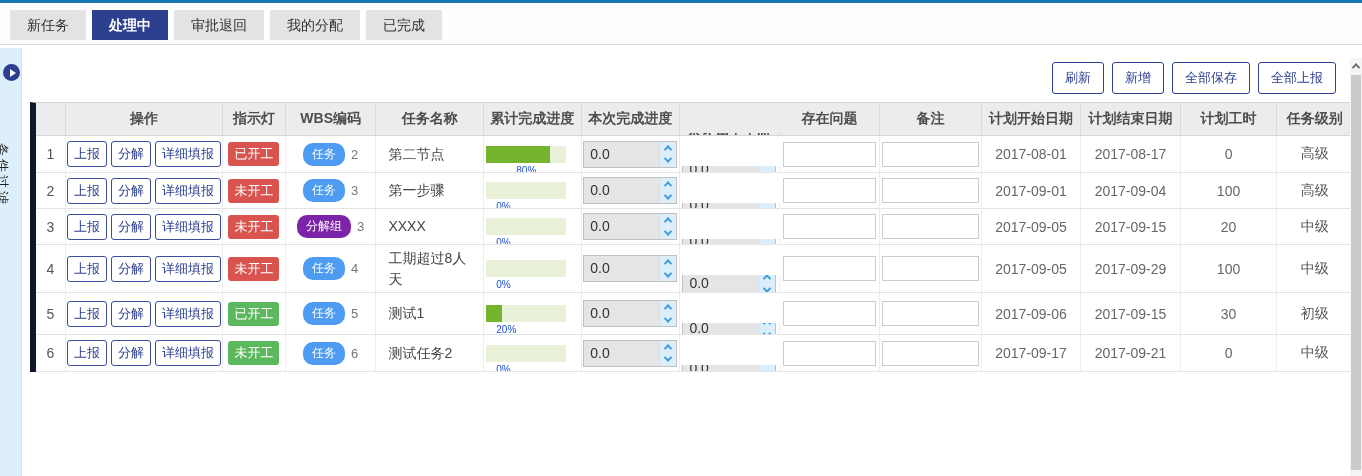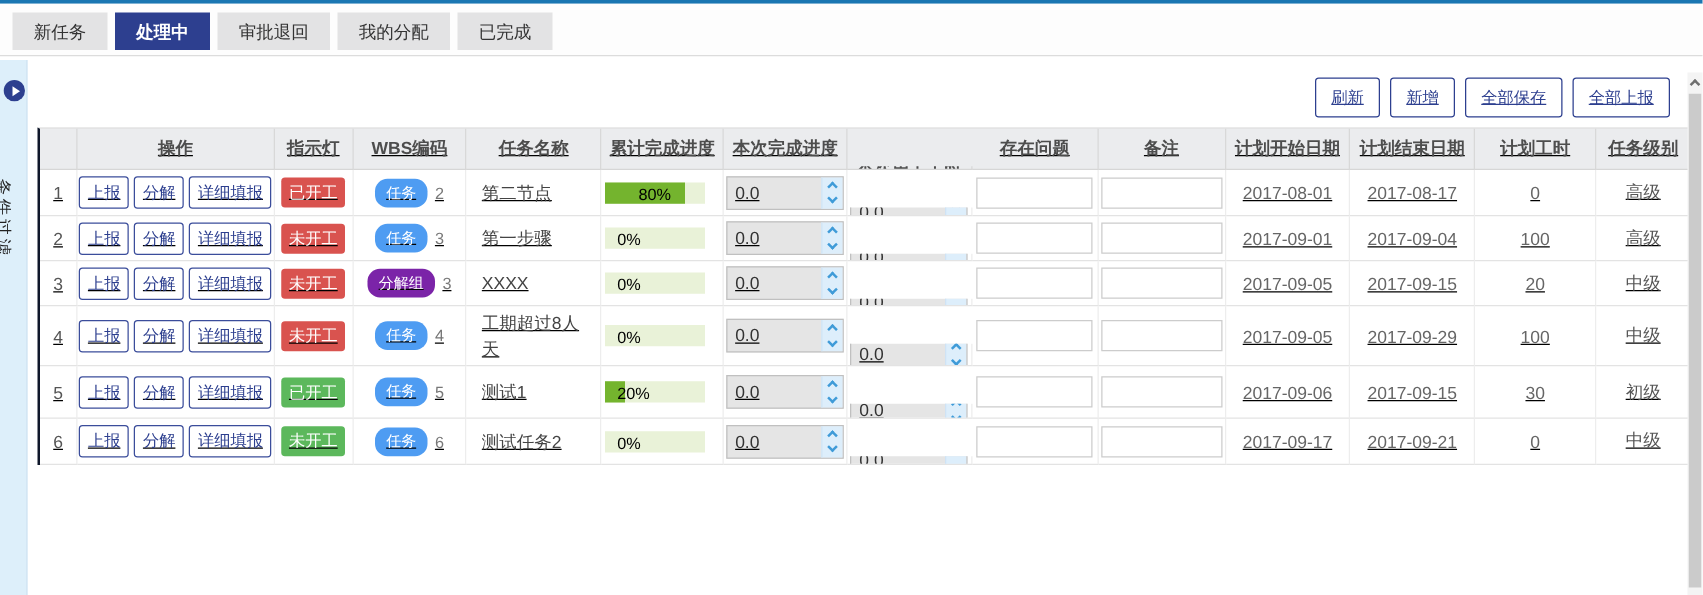--- a/index.html
+++ b/index.html
@@ -13,42 +13,42 @@
 
   
   .content { position:absolute; left:0; top:46px; width:1362px; height:430px; background:#fff; }
   .sidebar { position:absolute; left:0; top:2px; width:22px; height:428px; background:#ddeffa; border-right:1px solid #cfe4f2; }
   .collapse-btn { position:absolute; left:3px; top:16px; width:17px; height:17px; border-radius:50%; background:#2d3f8f; cursor:pointer; }
   .collapse-btn .tri { position:absolute; left:7px; top:4.5px; width:0; height:0; border-left:6px solid #fff; border-top:4px solid transparent; border-bottom:4px solid transparent; }
   .vlabel { position:absolute; left:11px; top:95px; transform:rotate(90deg); transform-origin:left top; white-space:nowrap; font-size:13px; color:#222; letter-spacing:3px; }
 
   
   .toolbar { position:absolute; right:26px; top:16px; display:flex; gap:8px; }
-  .tbtn { background:#fff; border:1px solid #2d3f8f; color:#2d3f8f; font-size:13px; padding:6px 12px; border-radius:3px; cursor:pointer; font-family:inherit;text-decoration:underline; }
+  .tbtn { background:#fff; border:1px solid #2d3f8f; color:#2d3f8f; font-size:13px; padding:6px 12px; border-radius:3px; cursor:pointer; font-family:inherit; }
 
   
-  .grid { position:absolute; left:30px; top:56px; width:1322px; border-left:2px solid #0f172a; border-top:1px solid #d6d6d6;text-decoration:underline; }
+  .grid { position:absolute; left:30px; top:56px; width:1322px; border-left:6px solid #0f172a; border-top:1px solid #d6d6d6; }
   .thead { display:flex; height:33px; background:#ebecee; }
   .thead .hc { font-size:14px; font-weight:bold; color:#4d4d4d; display:flex; align-items:center; justify-content:center; border-right:1px solid #d8d8d8; border-bottom:1px solid #d6d6d6; overflow:hidden; white-space:nowrap; }
   .trow { display:flex; background:#fff; }
   .trow .tc { display:flex; align-items:center; justify-content:center; border-right:1px solid #ededed; border-bottom:1px solid #e3e3e3; font-size:14px; color:#555; overflow:hidden; }
   .c0{width:30px;} .c1{width:158px;} .c2{width:63px;} .c3{width:91px;} .c4{width:108px;}
   .c5{width:98px;} .c6{width:99px;} .c7{width:100px;margin-top:30px;} .c8{width:101px;} .c9{width:102px;}
   .c10{width:100px;} .c11{width:100px;} .c12{width:97px;text-align:right;} .c13{width:75px; border-right:none !important;}
   .tc.name { justify-content:flex-start; padding:0 12px; color:#444; line-height:1.5; text-align:left; }
   .tc.date, .tc.ph { color:#666; }
 
   .opbtn { background:#fff; border:1px solid #3b4d9b; color:#2d3f8f; font-size:13px; padding:3px 6px; border-radius:3px; margin:0 2px; cursor:pointer; font-family:inherit; white-space:nowrap; }
   .badge { color:#fff; font-size:13px; padding:3px 6px; border-radius:3px; white-space:nowrap; }
   .pill { color:#fff; font-size:12px; padding:3px 9px; border-radius:10px; white-space:nowrap; }
   .wbscode { color:#777; font-size:13px; margin-left:6px; }
 
   .pbar { position:relative; width:80px; height:17px; background:#e9f2d8; margin-right:12px; }
   .pfill { position:absolute; left:0; top:0; bottom:0; background:#74b42e; }
-  .plabel { position:absolute; left:10px; top:1px; line-height:17px; font-size:13px; color:#000000; }
+  .plabel { position:absolute; left:10px; top:16px; line-height:17px; font-size:10px; color:#1d4ed8; }
   .plabel.center { left:0; width:100%; text-align:center; }
 
   .numbox { display:flex; width:94px; height:27px; border:1px solid #c0c0c0; background:#e5e5e5; }
   .numbox .val { flex:1; font-size:14px; color:#333; padding-left:6px; line-height:25px; text-align:left; }
   .spinner { width:17px; display:flex; flex-direction:column; background:#ddeefb; border-left:1px solid #cfe3f5; cursor:pointer; }
   .spinner .half { flex:1; display:flex; align-items:center; justify-content:center; }
   .chev { width:6px; height:6px; border-left:2px solid #3f9bd8; border-top:2px solid #3f9bd8; }
   .chev.up { transform:rotate(45deg) translate(1px,1px); }
   .chev.down { transform:rotate(225deg) translate(1px,1px); }
 

